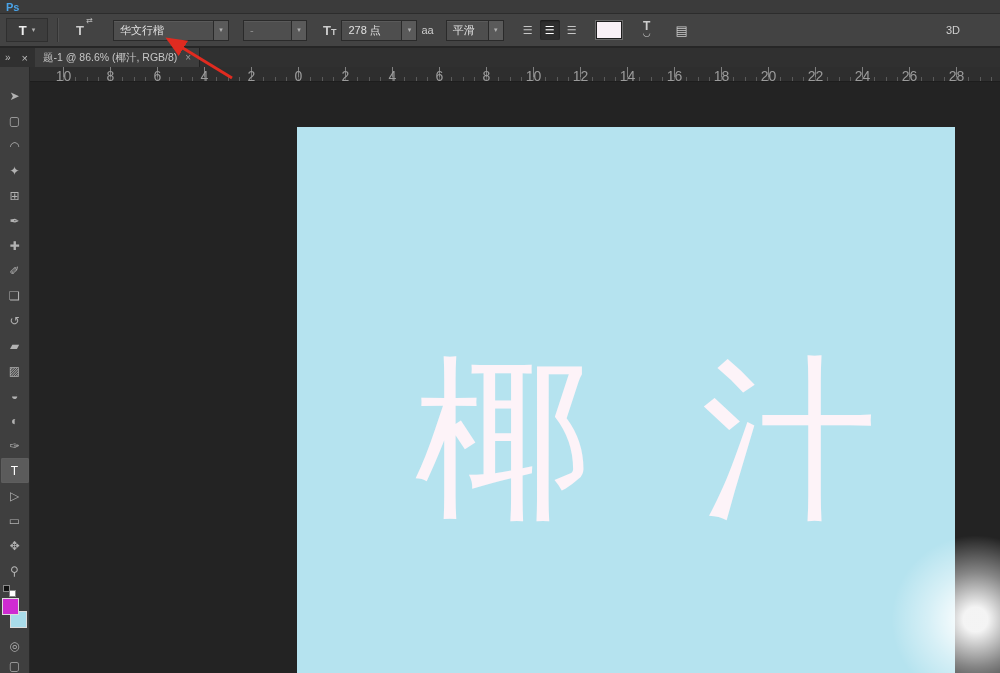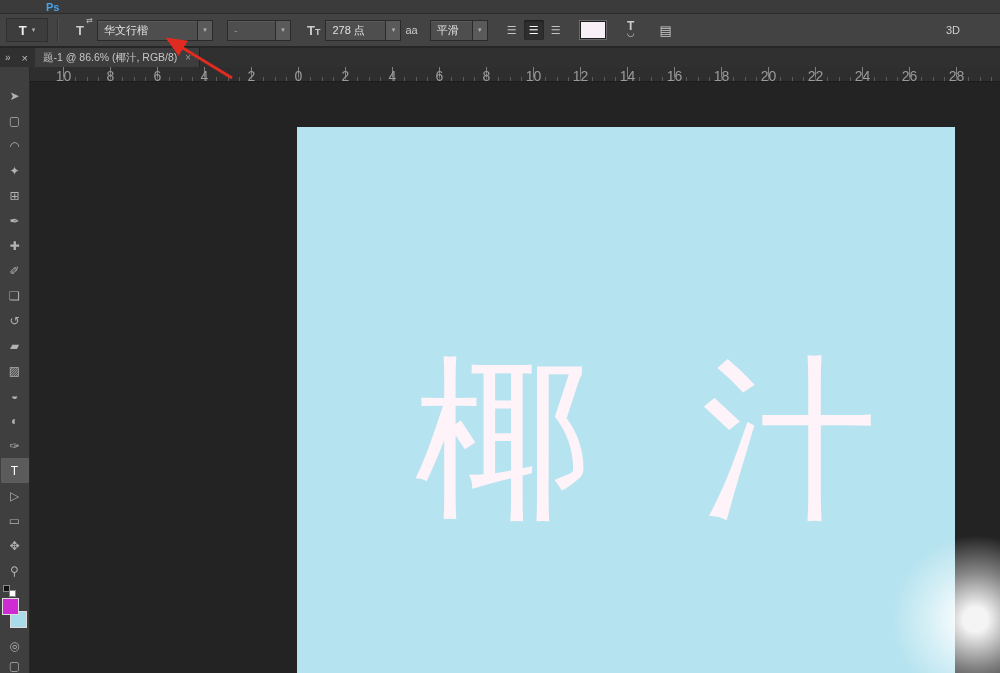--- a/index.html
+++ b/index.html
@@ -1,37 +1,37 @@
 <!DOCTYPE html>
 <html><head>
 <meta charset="utf-8">
 <style>
   *{box-sizing:border-box;margin:0;padding:0;}
   html,body{width:1000px;height:673px;}
   body{position:relative;overflow:hidden;background:#262626;font-family:"Liberation Sans","DejaVu Sans",sans-serif;}
 
   
-  .menubar{position:absolute;top:0;left:0;width:100%;height:14px;background:#3b3b3b;border-bottom:1px solid #2c2c2c;display:flex;align-items:center;font-size:10px;color:#cfcfcf;z-index:5;padding-left:40px;}
+  .menubar{position:absolute;top:0;left:0;width:100%;height:14px;background:#3b3b3b;border-bottom:1px solid #2c2c2c;display:flex;align-items:center;font-size:10px;color:#cfcfcf;z-index:5;}
   .logo{color:#4aa3e8;font-weight:bold;font-size:11px;margin:0 16px 0 6px;}
   .menu-item{padding:0 8px;white-space:nowrap;}
 
   
   .optionsbar{position:absolute;top:14px;left:0;width:100%;height:33px;background:#434343;border-bottom:1px solid #262626;display:flex;align-items:center;font-size:11px;color:#e0e0e0;z-index:5;}
   .box{border:1px solid #2f2f2f;background:#3d3d3d;display:flex;align-items:center;justify-content:center;}
   .preset{margin-left:6px;width:42px;height:24px;gap:5px;}
   .preset .t{font-weight:bold;font-size:13px;color:#eee;}
   .arrow{font-size:7px;color:#b0b0b0;}
   .sep{width:1px;height:24px;background:#333;box-shadow:1px 0 0 #505050;margin:0 9px;}
   .orient{width:26px;height:22px;position:relative;display:flex;align-items:center;justify-content:center;color:#ccc;}
   .orient .t{font-size:13px;font-weight:bold;}
   .orient .arrows{position:absolute;top:-3px;right:0;font-size:8px;color:#bbb;}
   .combo{display:flex;align-items:stretch;height:21px;border:1px solid #2a2a2a;background:#4e4e4e;box-shadow:inset 0 1px 0 rgba(255,255,255,.07);}
   .combo .val{padding:0 6px;line-height:19px;white-space:nowrap;overflow:hidden;flex:1;}
   .combo .btn{width:15px;border-left:1px solid #2a2a2a;background:#5a5a5a;display:flex;align-items:center;justify-content:center;}
-  .font-family{width:116px;margin-left:4px;}
+  .font-family{width:116px;margin-left:20px;}
   .font-style{width:64px;margin-left:14px;}
   .font-style .val{color:#909090;}
   .size-icon{margin-left:16px;font-weight:bold;color:#ccc;display:flex;align-items:flex-end;line-height:1;}
   .size-icon .big{font-size:13px;}
   .size-icon .small{font-size:9px;}
   .font-size{width:76px;margin-left:5px;}
   .aa-icon{margin-left:4px;font-size:11px;color:#ccc;}
   .anti-alias{width:58px;margin-left:12px;}
   .align-group{display:flex;margin-left:14px;gap:2px;}
   .align-btn{width:20px;height:20px;display:flex;align-items:center;justify-content:center;color:#c5c5c5;font-size:11px;border-radius:2px;}

